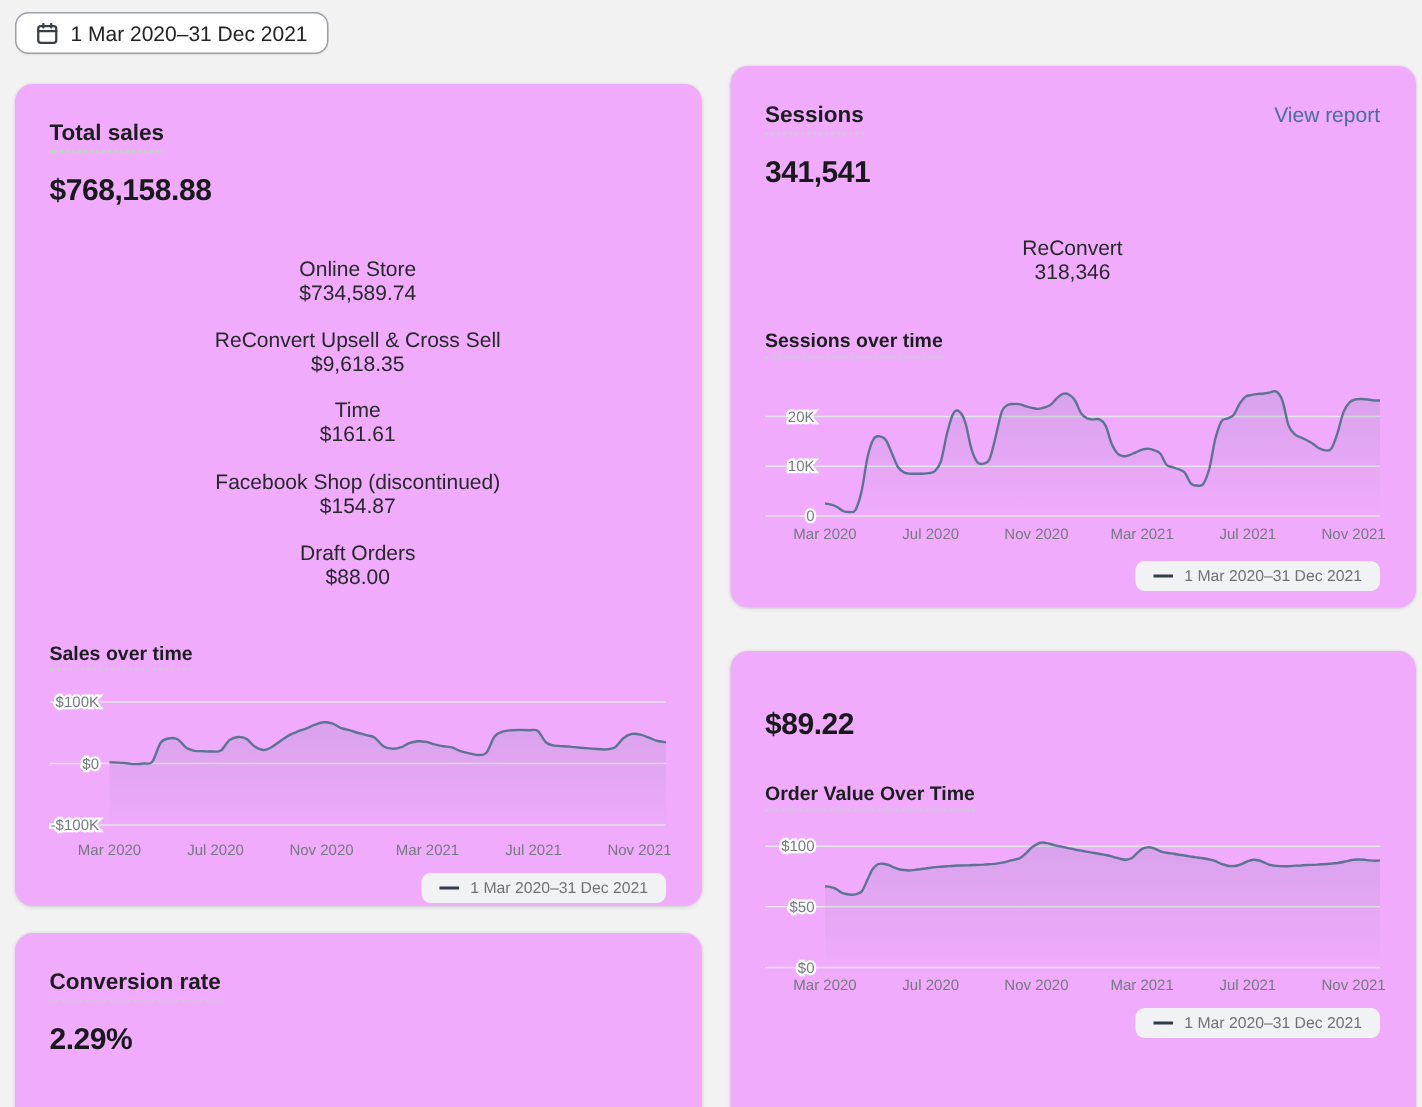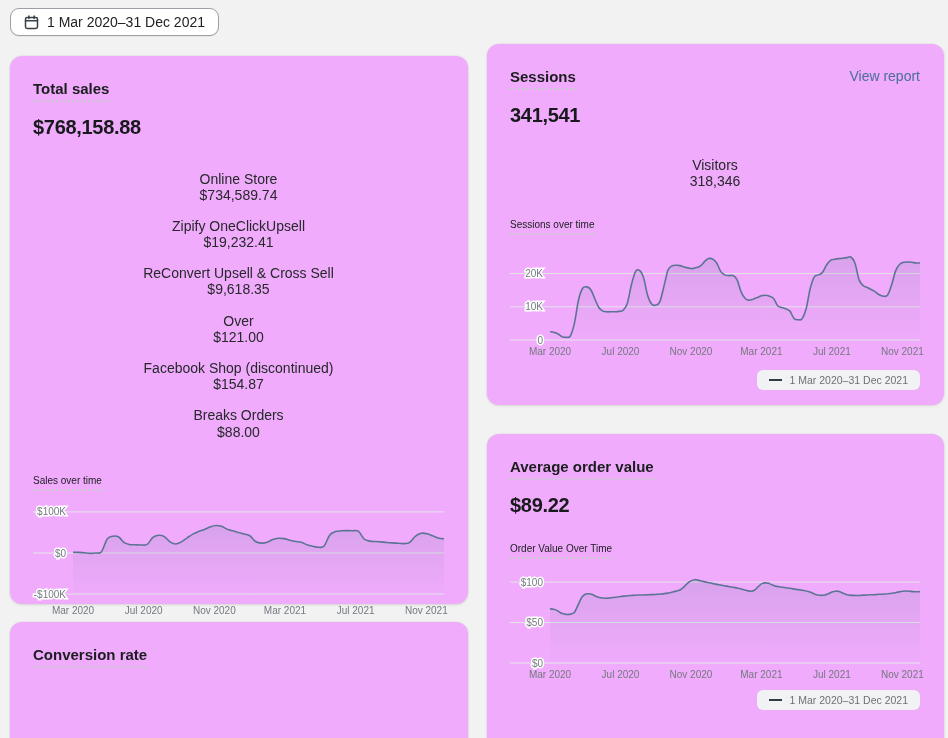--- a/index.html
+++ b/index.html
@@ -13,21 +13,21 @@
   
   .card{position:absolute;background:#f0abfc;border-radius:12px;
     box-shadow:0 0 0 1px rgba(0,0,0,.03),0 1px 3px rgba(0,0,0,.09);
     padding:24px 24px 0 23px;box-sizing:border-box;}
   #card-total{left:10px;top:56px;width:458px;height:548px;}
   #card-sessions{left:487px;top:44px;width:457px;height:361px;}
   #card-aov{left:487px;top:434px;width:457px;height:330px;}
   #card-conversion{left:10px;top:622px;width:458px;height:160px;}
   .card-title{display:inline-block;font-size:15px;font-weight:700;color:#1b1d1f;
     border-bottom:2px dotted #c9ccd0;padding-bottom:2px;line-height:1.2;}
-  .chart-title{display:inline-block;font-size:10px;font-weight:400;color:#1b1d1f;
+  .chart-title{display:inline-block;font-size:13px;font-weight:700;color:#1b1d1f;
     border-bottom:2px dotted #c9ccd0;padding-bottom:2px;line-height:1.2;}
   .big-value{font-size:20px;font-weight:700;color:#17191b;letter-spacing:-.3px;
     margin-top:13px;line-height:1.2;}
   .rows{margin-top:24px;}
   .row{display:flex;justify-content:space-between;align-items:center;
     font-size:14px;color:#26282a;padding:7.6px 0;line-height:1.15;flex-direction:column;}
   .row .val{color:#26282a;}
   .card-head{display:flex;justify-content:space-between;align-items:flex-start;}
   .link{font-size:14px;color:#4a6d9c;text-decoration:none;cursor:pointer;text-align:center;}
   .chart{position:relative;}
@@ -64,37 +64,33 @@
 
 <div class="card" id="card-total">
   <span class="card-title">Total sales</span>
   <div class="big-value">$768,158.88</div>
   <div class="rows">
     <div class="row">
       <span>Online Store</span>
       <span class="val">$734,589.74</span>
     </div>
     <div class="row">
-      <span>Zipify OneClickUpsell</span>
-      <span class="val">$19,232.41</span>
-    </div>
-    <div class="row">
       <span>ReConvert Upsell &amp; Cross Sell</span>
       <span class="val">$9,618.35</span>
     </div>
     <div class="row">
-      <span>Over</span>
-      <span class="val">$121.00</span>
+      <span>Time</span>
+      <span class="val">$161.61</span>
     </div>
     <div class="row">
       <span>Facebook Shop (discontinued)</span>
       <span class="val">$154.87</span>
     </div>
     <div class="row">
-      <span>Breaks Orders</span>
+      <span>Draft Orders</span>
       <span class="val">$88.00</span>
     </div>
   </div>
   <span class="chart-title">Sales over time</span>
   <div class="chart">
       <svg width="411" height="116" style="overflow:visible;display:block">
         <defs>
           <linearGradient id="grad0" x1="0" y1="0" x2="0" y2="1">
             <stop offset="0%" stop-color="#5c7494" stop-opacity="0.16"></stop>
             <stop offset="100%" stop-color="#5c7494" stop-opacity="0"></stop>
@@ -125,21 +121,21 @@
 </div>
 
 <div class="card" id="card-sessions">
   <div class="card-head">
     <span class="card-title">Sessions</span>
     <a class="link">View report</a>
   </div>
   <div class="big-value">341,541</div>
   <div class="rows">
     <div class="row">
-      <span>Visitors</span>
+      <span>ReConvert</span>
       <span class="val">318,346</span>
     </div>
   </div>
   <span class="chart-title">Sessions over time</span>
   <div class="chart">
       <svg width="410" height="115" style="overflow:visible;display:block">
         <defs>
           <linearGradient id="grad1" x1="0" y1="0" x2="0" y2="1">
             <stop offset="0%" stop-color="#5c7494" stop-opacity="0.16"></stop>
             <stop offset="100%" stop-color="#5c7494" stop-opacity="0"></stop>
@@ -163,21 +159,20 @@
     </div>
   <div class="legend">
     <span class="legend-pill">
         <span class="legend-dash"></span>
         <span>1 Mar 2020–31 Dec 2021</span>
       </span>
   </div>
 </div>
 
 <div class="card" id="card-aov">
-  <span class="card-title">Average order value</span>
   <div class="big-value">$89.22</div>
   <span class="chart-title">Order Value Over Time</span>
   <div class="chart">
       <svg width="410" height="111" style="overflow:visible;display:block">
         <defs>
           <linearGradient id="grad2" x1="0" y1="0" x2="0" y2="1">
             <stop offset="0%" stop-color="#5c7494" stop-opacity="0.16"></stop>
             <stop offset="100%" stop-color="#5c7494" stop-opacity="0"></stop>
           </linearGradient>
         </defs>
@@ -200,13 +195,14 @@
   <div class="legend">
     <span class="legend-pill">
         <span class="legend-dash"></span>
         <span>1 Mar 2020–31 Dec 2021</span>
       </span>
   </div>
 </div>
 
 <div class="card" id="card-conversion">
   <span class="card-title">Conversion rate</span>
+  <div class="big-value">2.29%</div>
 </div>
 
 </body></html>

